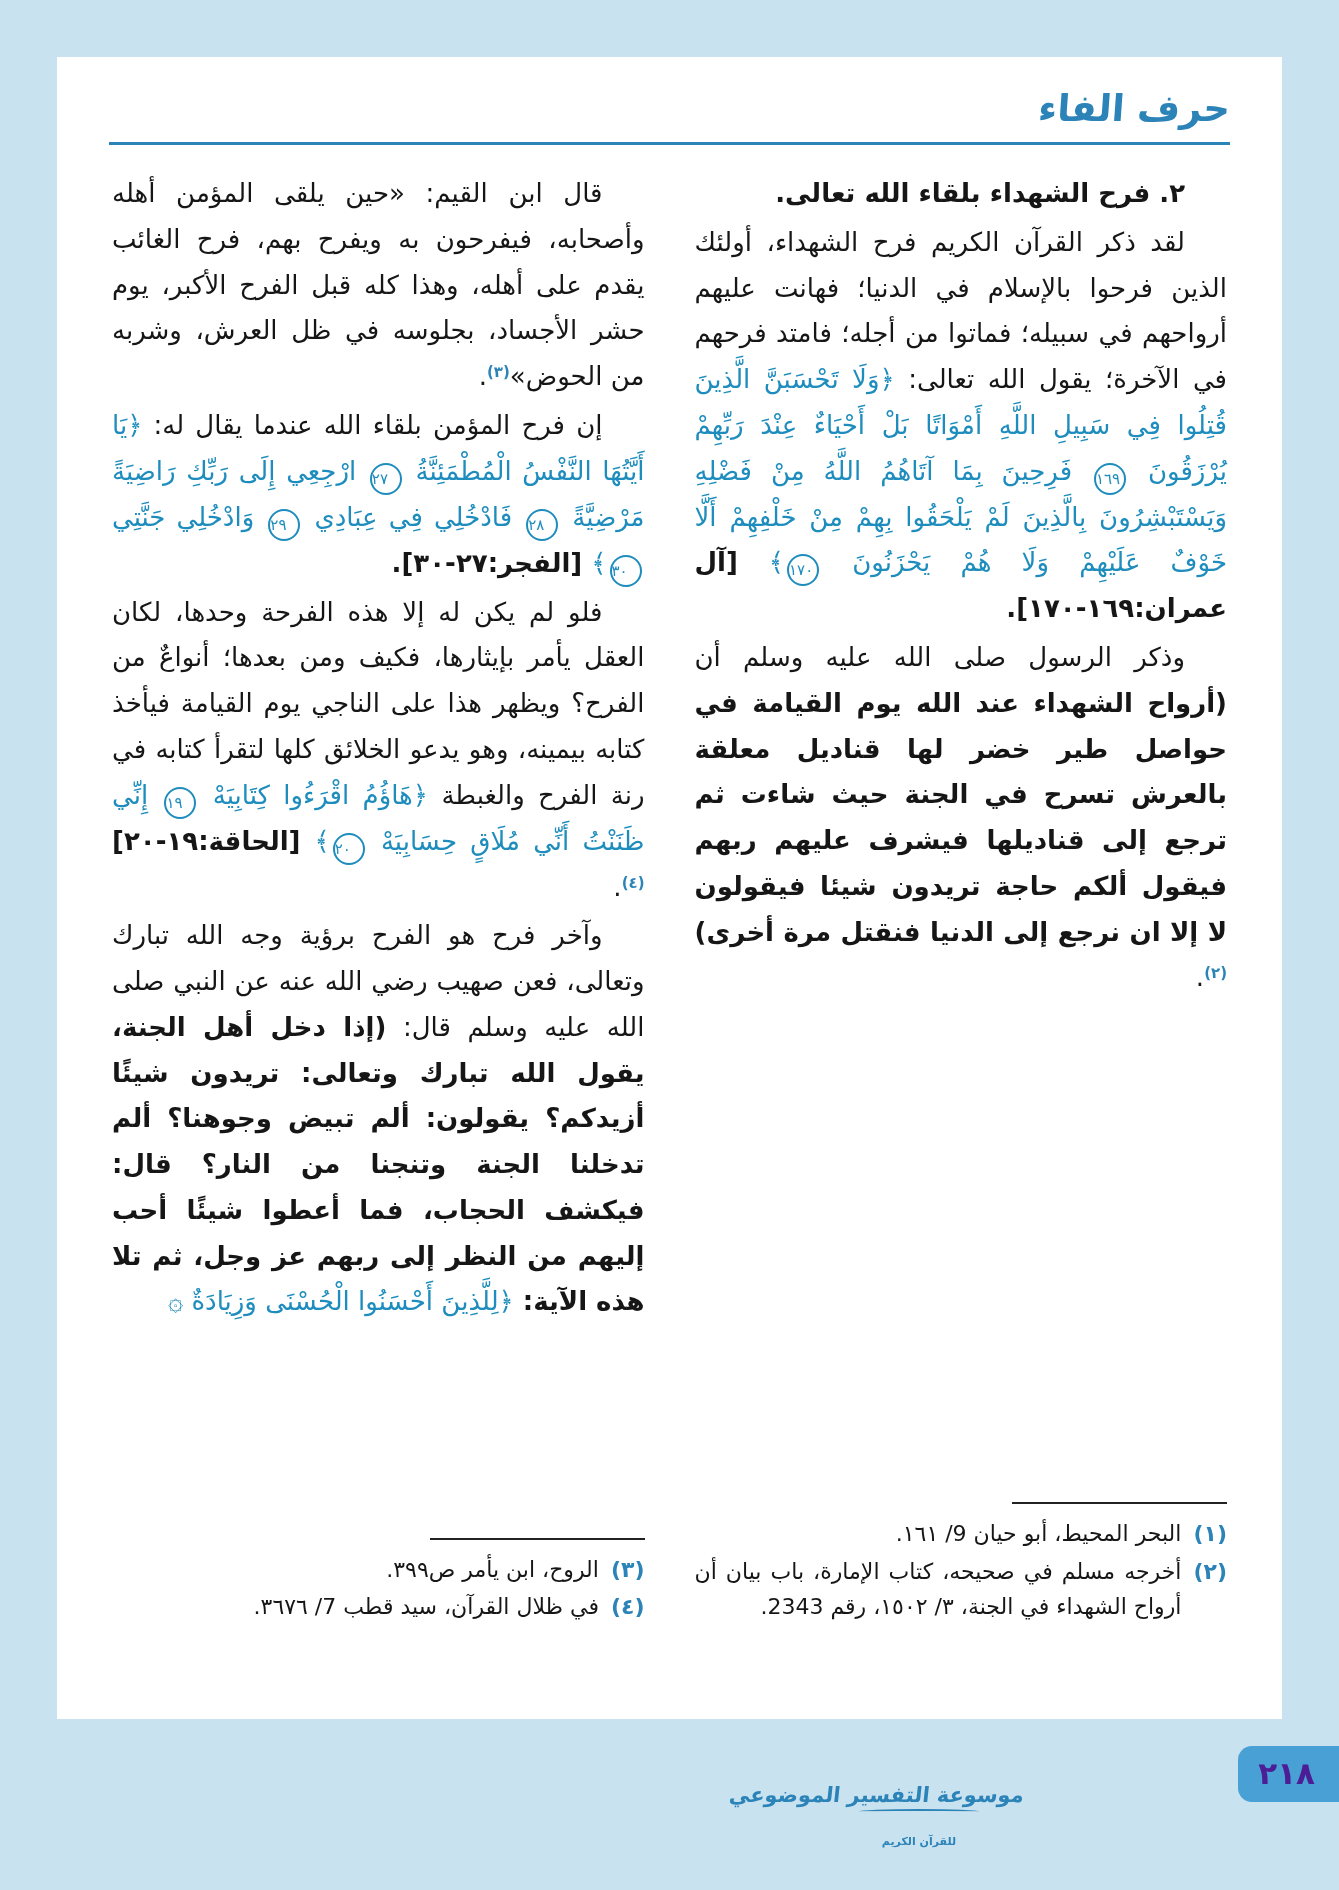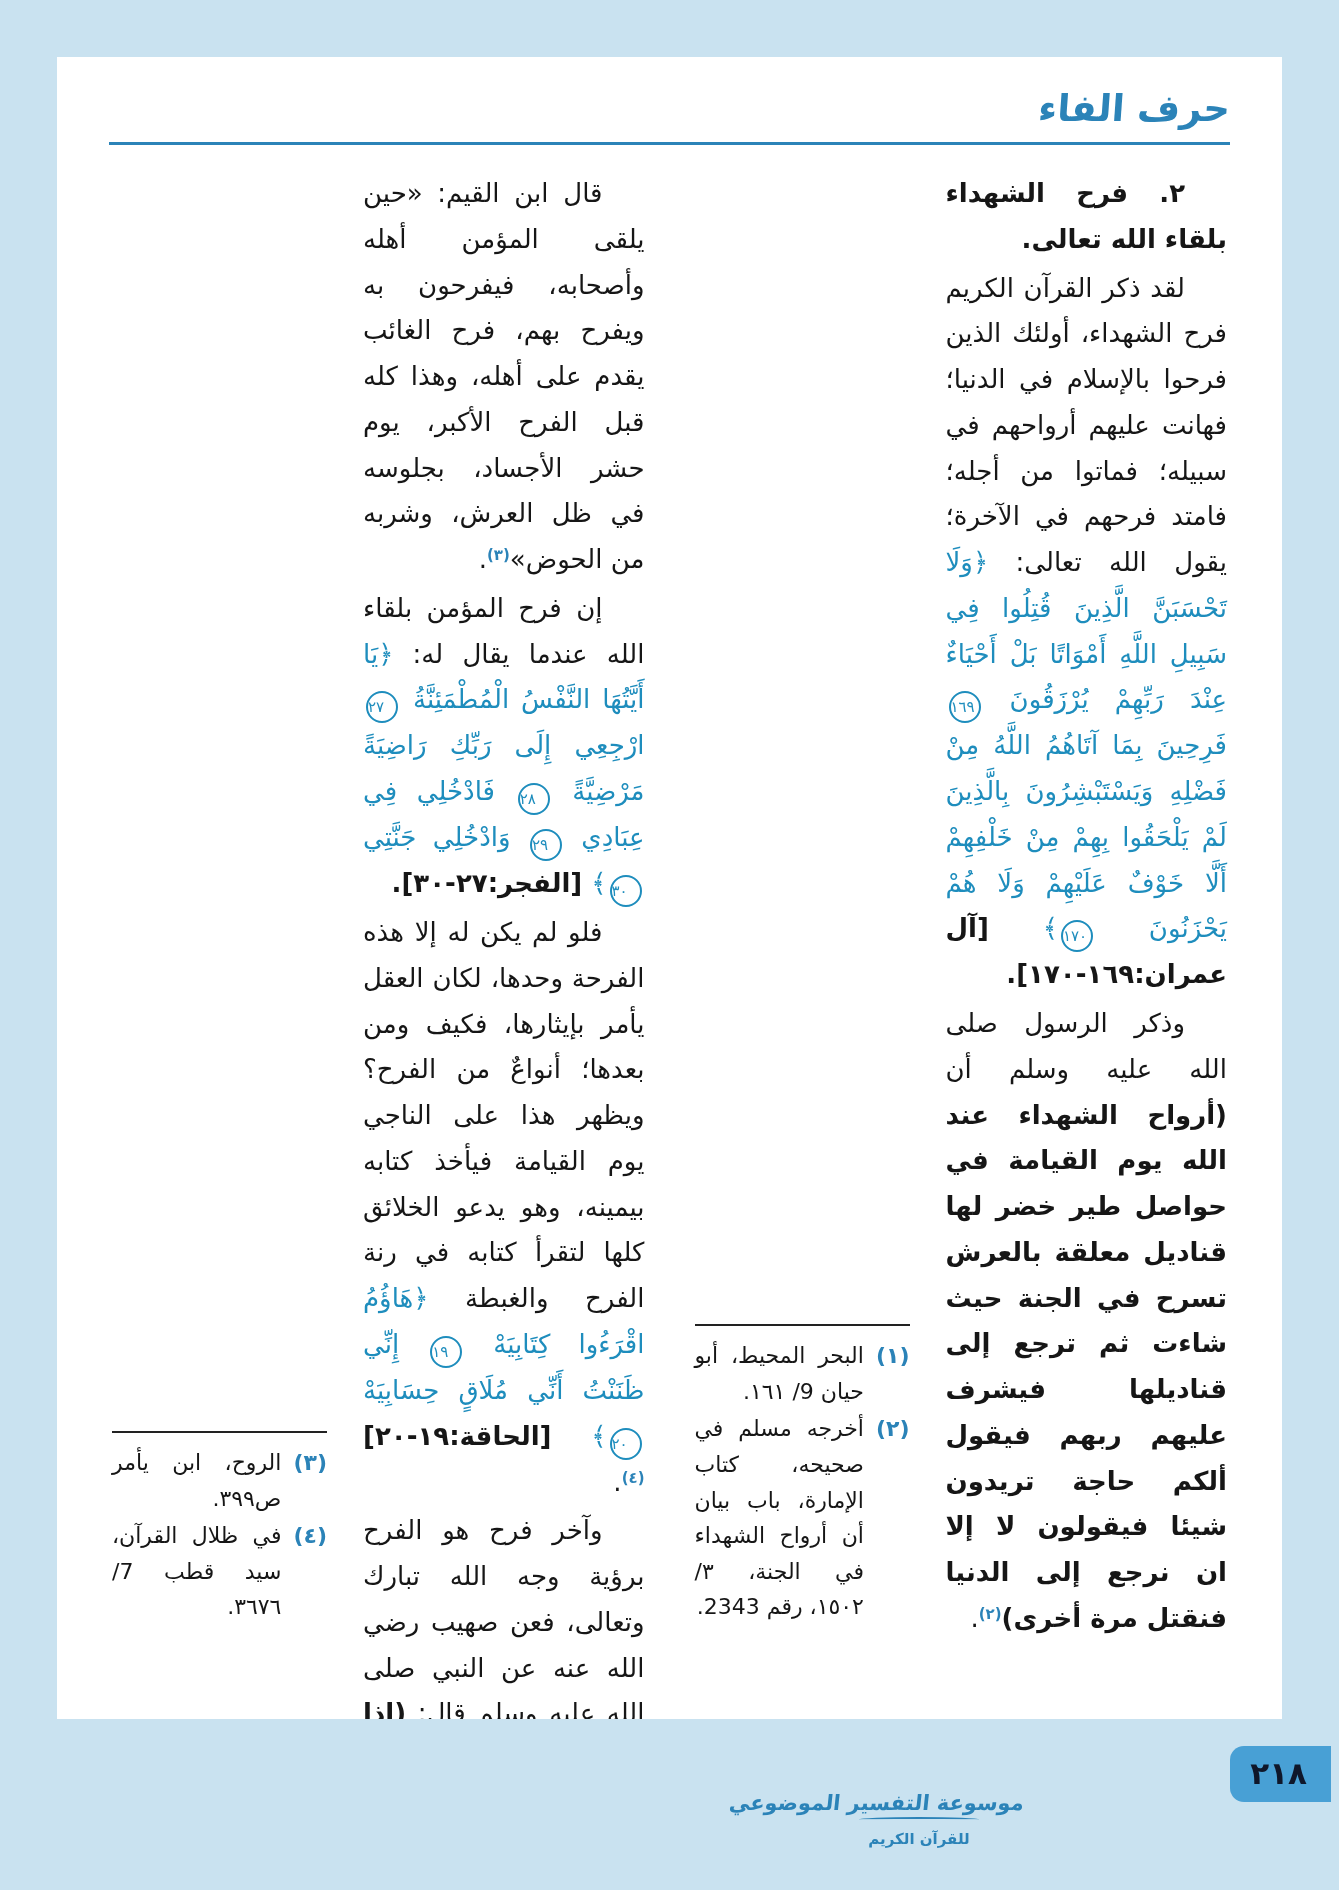--- a/index.html
+++ b/index.html
@@ -39,21 +39,21 @@
   .columns{
     display:flex;
     gap:50px;
     padding:26px 55px 0 55px;
     height:1488px;
     box-sizing:border-box;
   }
   .column{
     flex:1;
     display:flex;
-    flex-direction:row;
+    flex-direction:column;
     min-width:0;
     gap:36px;
   }
   .para{
     margin:0 0 3px 0;
     font-size:26px;
     line-height:1.76;
     text-align:justify;
     text-indent:42px;
   }
@@ -108,37 +108,37 @@
     text-align:center;
     color:#2b83b8;
   }
   .logo-line1{
     font-size:21px;
     font-weight:bold;
     transform:skewX(-6deg);
     white-space:nowrap;
   }
   .logo-line2{
-    font-size:15px;
-    margin-top:8px;
+    font-size:11px;
+    margin-top:21px;
     font-weight:bold;
   }
   .logo-flourish{
     margin:2px auto 0 auto;
     width:120px;
     border-top:2px solid #2b83b8;
     border-radius:50%;
     height:3px;
   }
   .page-tab{
     position:absolute;
-    right:8px;
+    right:0;
     bottom:88px;
     background:#48a0d5;
-    color:#0f172a;
+    color:#4c1d95;
     font-size:31px;
     font-weight:bold;
     padding:9px 24px 11px 20px;
     border-radius:14px 0 0 14px;
     min-width:52px;
     text-align:center;
   }
 </style>
 </head>
 <body>

